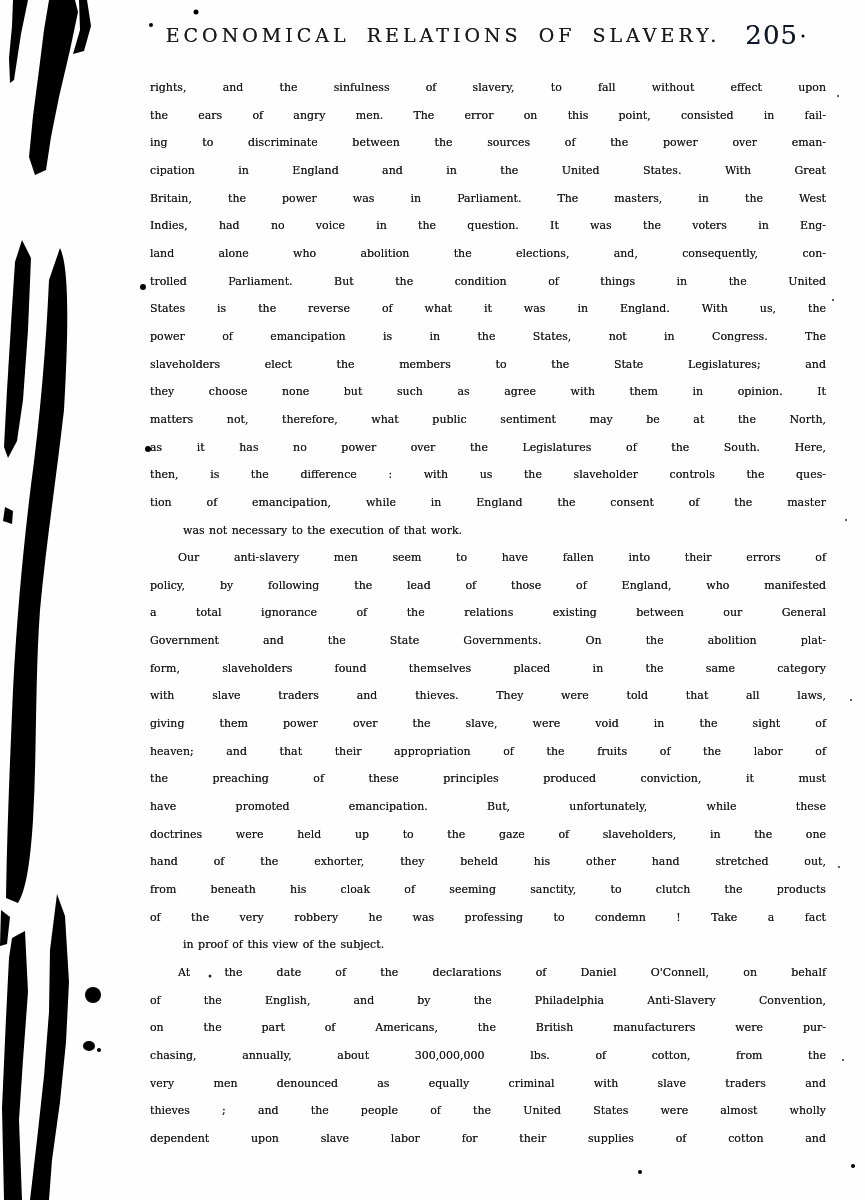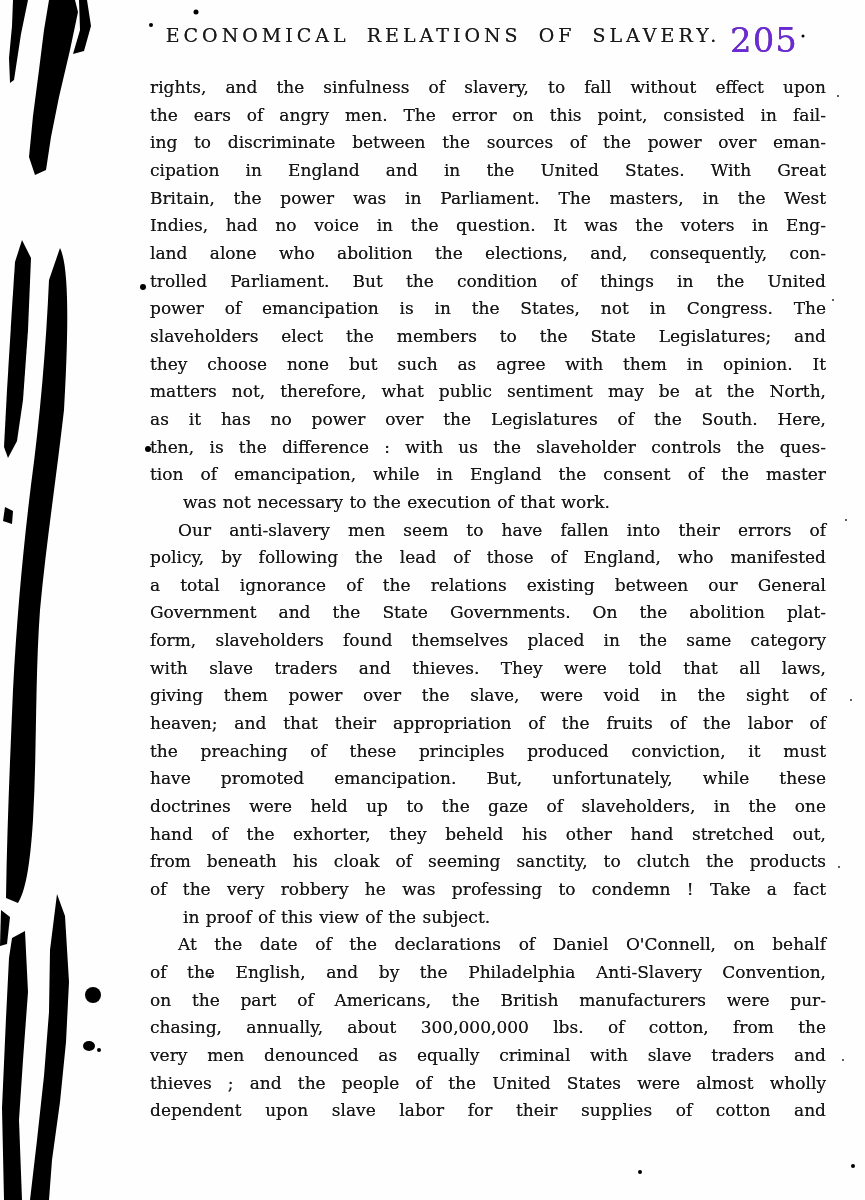--- a/index.html
+++ b/index.html
@@ -20,23 +20,23 @@
     text-shadow: 0 0 0.5px rgba(25,25,25,0.75);
   }
   .running-header { position: relative; height: 34px; }
   .running-header .title {
     text-align: center;
     font-size: 19px; letter-spacing: 4px; word-spacing: 7px;
     padding-right: 90px; color: #1a1a1a;
   }
   .running-header .page-num {
     position: absolute; right: 28px; top: -4px;
-    font-size: 34px; letter-spacing: 1px; color: #6d28d9; text-align: center;
+    font-size: 26px; letter-spacing: 1px; color: #0f172a; text-align: center;
   }
-  .page-body { margin-top: 16px; font-size: 17px; line-height: 27.65px; }
+  .page-body { margin-top: 16px; font-size: 11px; line-height: 27.65px; }
   .paragraph { margin: 0; }
   .text-line {
     text-align: justify; text-align-last: justify;
     word-spacing: 1px;
   }
   .text-line.last-line { text-align-last: left; margin-left: 33px; }
   .text-line.indent { text-indent: 28px; }
 </style>
 </head>
 <body>
@@ -85,20 +85,21 @@
 
     <div class="paragraph">
           <div class="text-line">rights, and the sinfulness of slavery, to fall without effect upon</div>
           <div class="text-line">the ears of angry men.  The error on this point, consisted in fail-</div>
           <div class="text-line">ing to discriminate between the sources of the power over eman-</div>
           <div class="text-line">cipation in England and in the United States.  With Great</div>
           <div class="text-line">Britain, the power was in Parliament.  The masters, in the West</div>
           <div class="text-line">Indies, had no voice in the question.  It was the voters in Eng-</div>
           <div class="text-line">land alone who abolition the elections, and, consequently, con-</div>
           <div class="text-line">trolled Parliament.  But the condition of things in the United</div>
+          <div class="text-line">States is the reverse of what it was in England.  With us, the</div>
           <div class="text-line">power of emancipation is in the States, not in Congress.  The</div>
           <div class="text-line">slaveholders elect the members to the State Legislatures; and</div>
           <div class="text-line">they choose none but such as agree with them in opinion.  It</div>
           <div class="text-line">matters not, therefore, what public sentiment may be at the North,</div>
           <div class="text-line">as it has no power over the Legislatures of the South.  Here,</div>
           <div class="text-line">then, is the difference : with us the slaveholder controls the ques-</div>
           <div class="text-line">tion of emancipation, while in England the consent of the master</div>
           <div class="text-line last-line">was not necessary to the execution of that work.</div>
         </div>
         <div class="paragraph">

